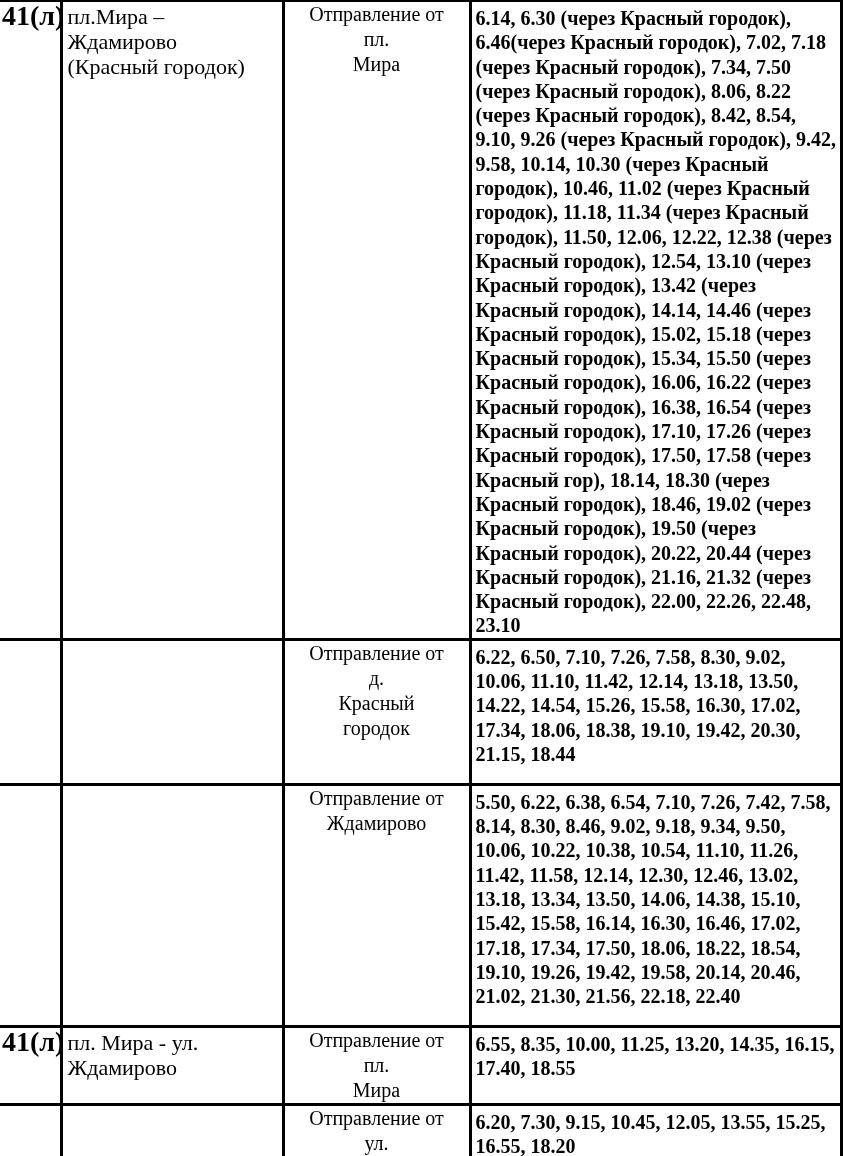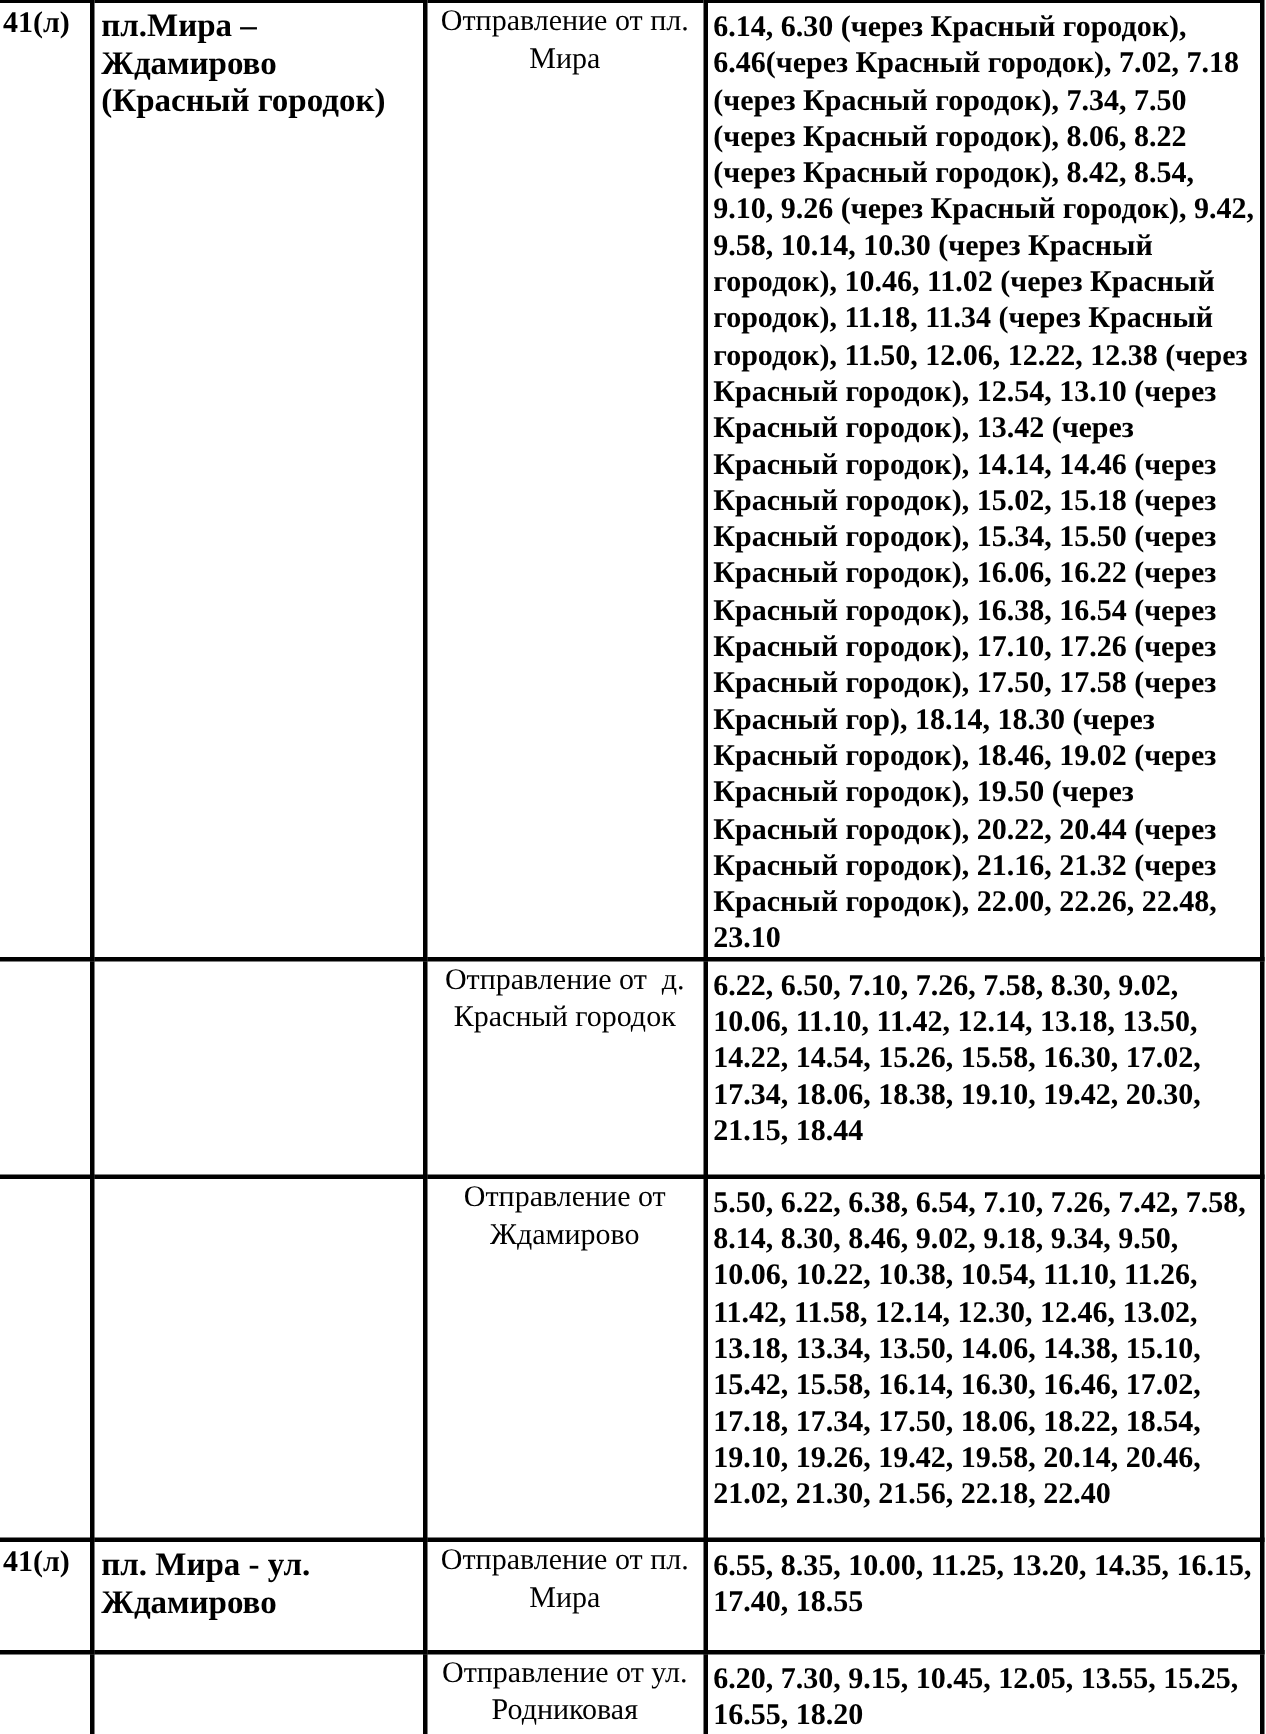--- a/index.html
+++ b/index.html
@@ -32,38 +32,38 @@
 
   tbody tr:nth-child(1) { height: 612px; }
   tbody tr:nth-child(2) { height: 145px; margin-top: 24px; }
   tbody tr:nth-child(3) { height: 242px; }
   tbody tr:nth-child(4) { height: 75px; }
   tbody tr:nth-child(5) { height: 68px; }
   tbody tr:nth-child(6) { height: 24px; }
 
   td.c-route {
     font-weight: bold;
-    font-size: 20px;
+    font-size: 28px;
     line-height: 25px;
     padding: 1px 1px 0 2px;
   }
   td.c-name {
-    font-weight: bold;
+    font-weight: normal;
     font-size: 22px;
     line-height: 25px;
     padding: 2px 4px 0 5px;
     white-space: pre-wrap;
   }
   td.c-dir {
     font-weight: normal;
     font-size: 20px;
     line-height: 25px;
     text-align: center;
     vertical-align: middle;
-    padding: 0 6px;
+    padding: 0 20px;
     white-space: pre-wrap;
   }
   td.c-times {
     font-weight: bold;
     font-size: 20px;
     line-height: 24.3px;
     padding: 4px 2px 0 4px;
   }
 </style>
 </head>

